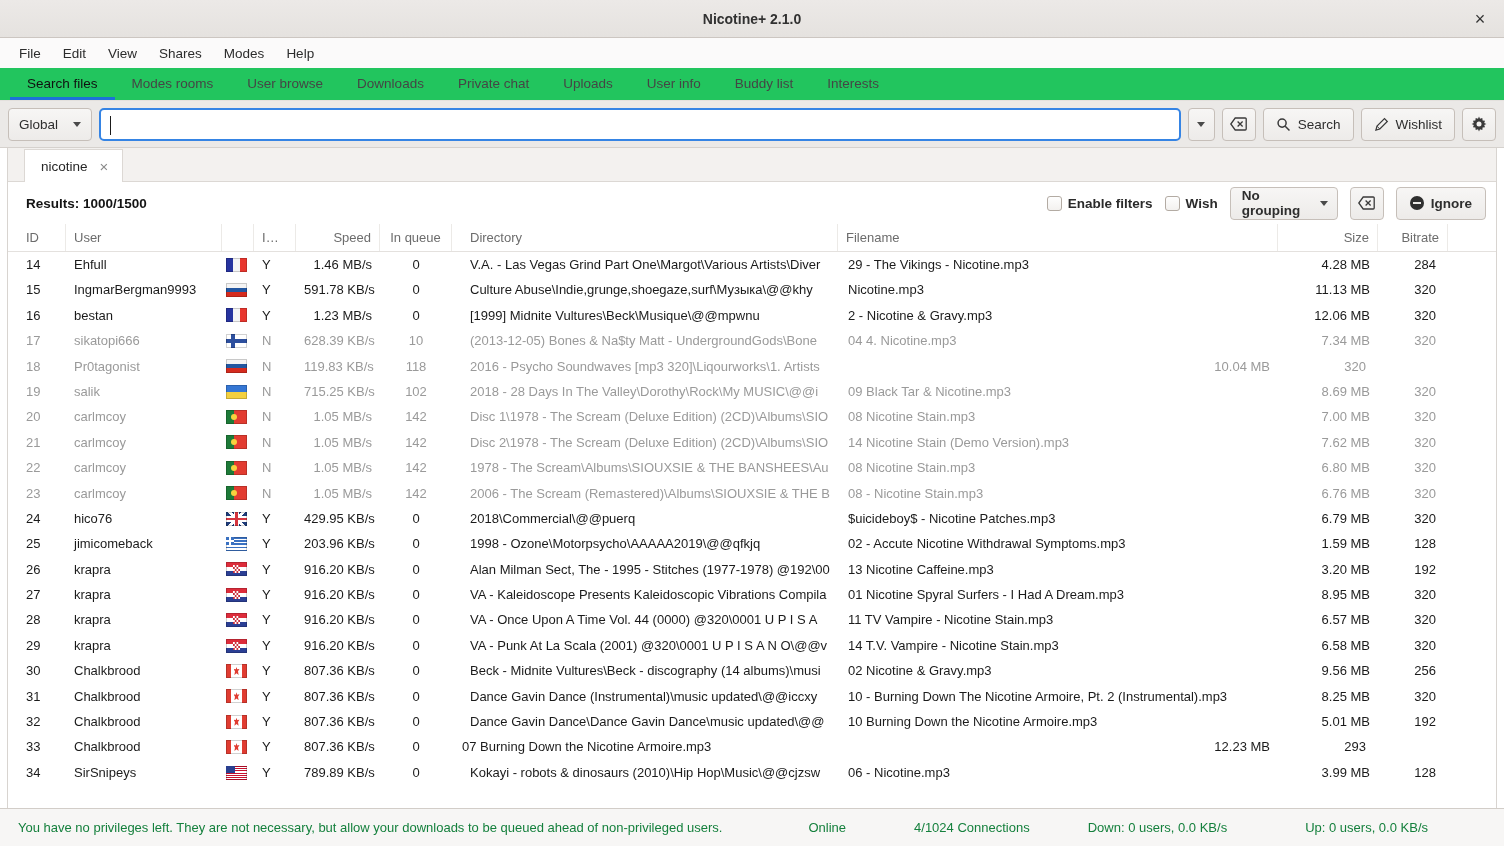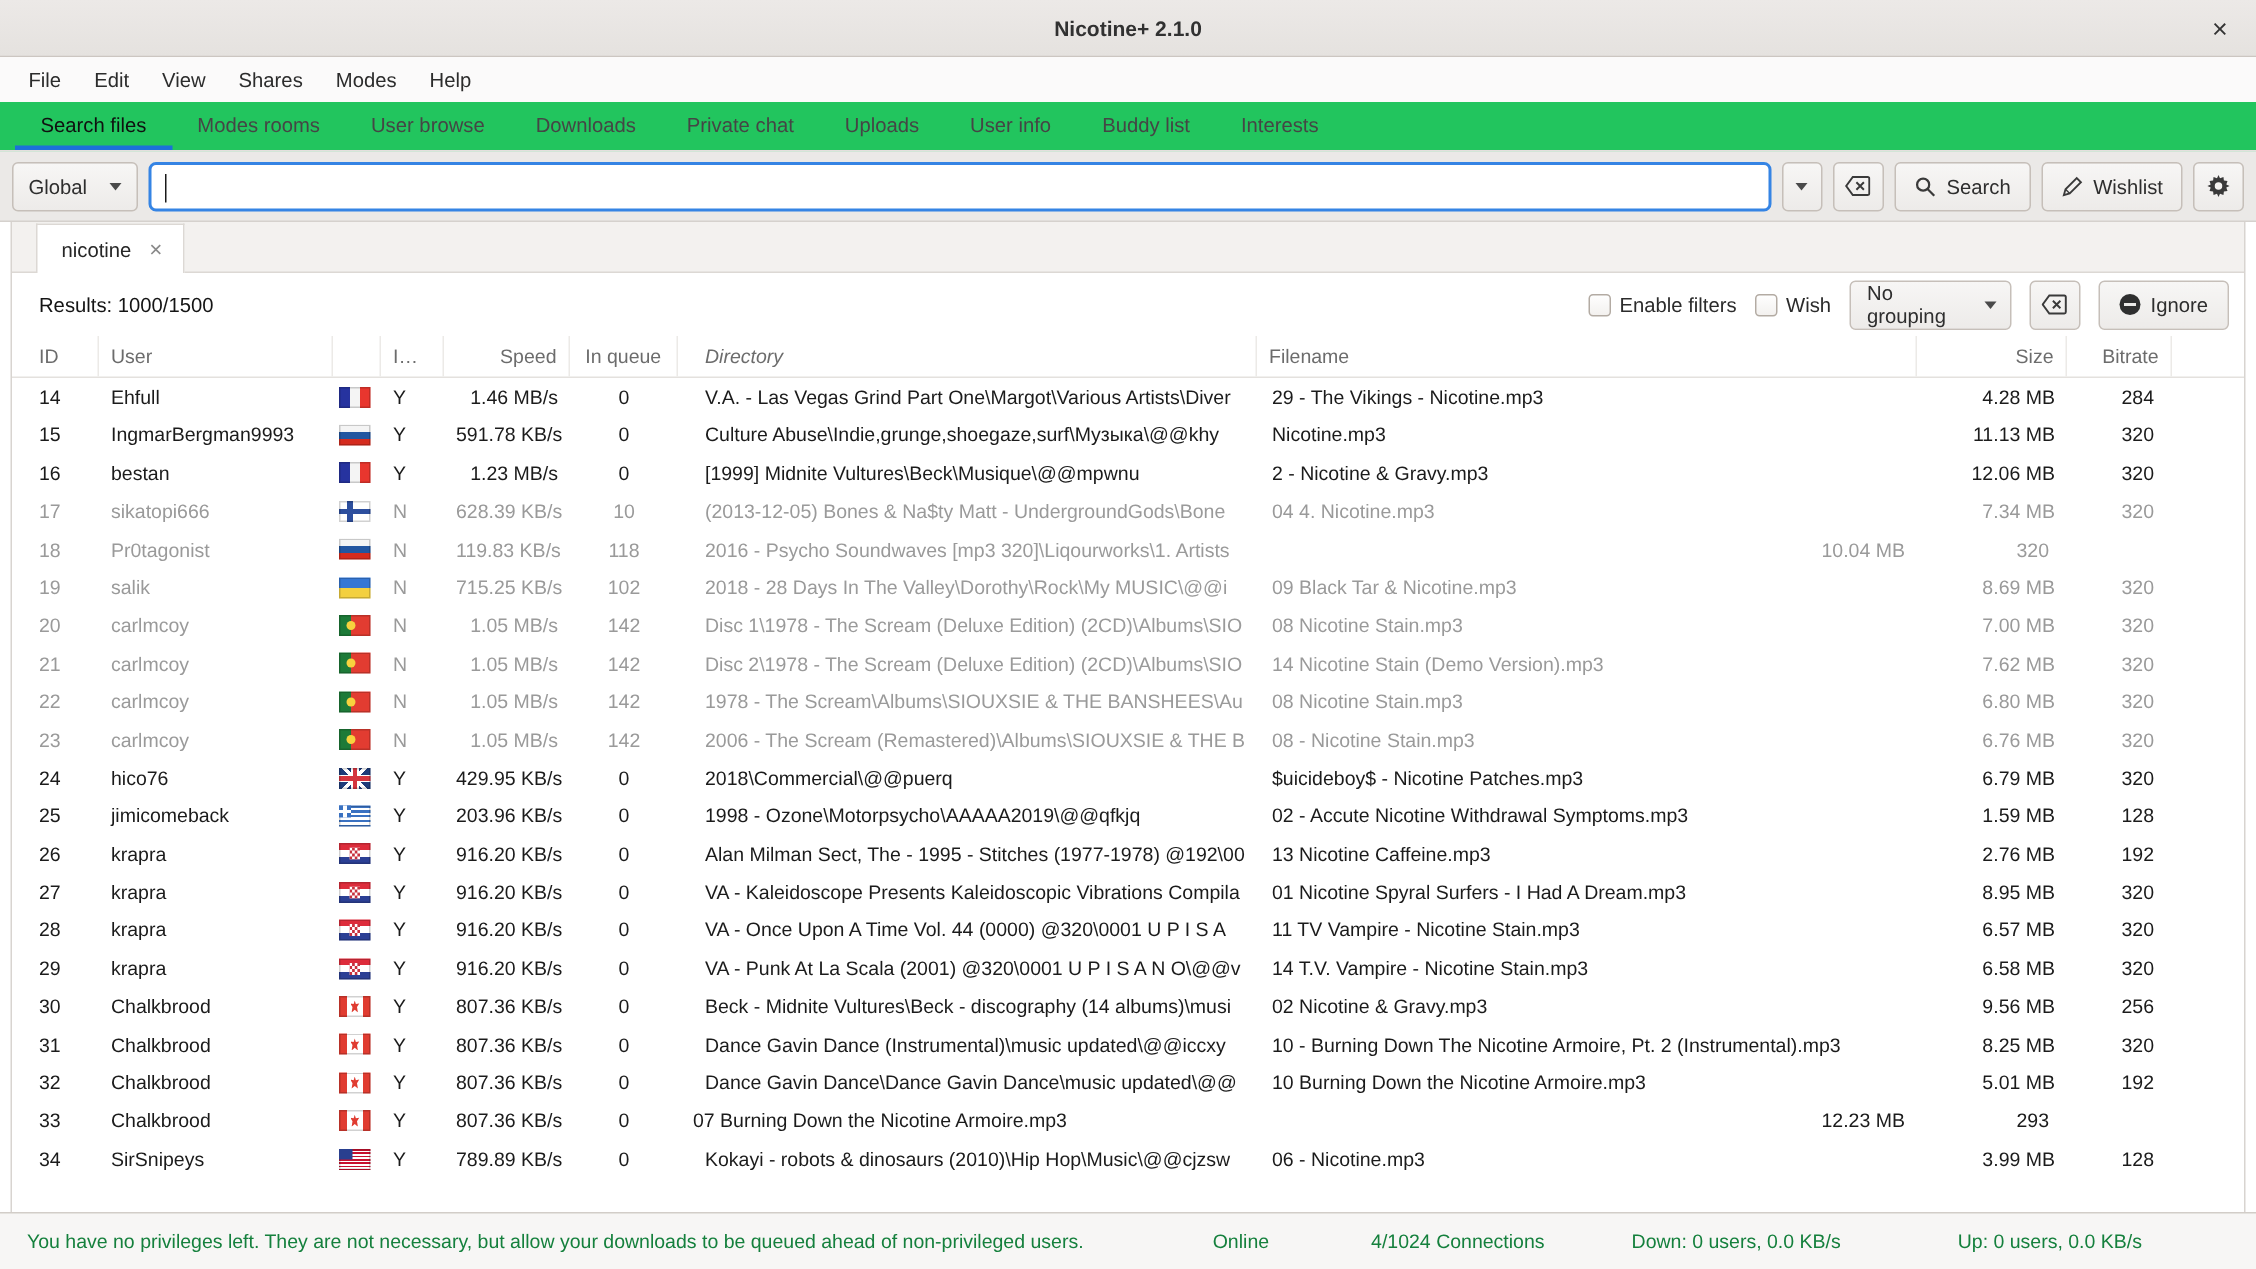--- a/index.html
+++ b/index.html
@@ -35,37 +35,37 @@
   .caret { position:absolute; left:9px; top:6px; width:1px; height:19px; background:#1a1a1a; }
   .combo-arrow-btn { width:27px; padding:0; }
 
   
   .notebook { flex:1; display:flex; flex-direction:column; margin:0 7px; border-left:1px solid #d8d4d0; border-right:1px solid #d8d4d0; overflow:hidden; background:#fff; }
   .nb-tabs { height:34px; flex:none; background:#f3f1ef; border-bottom:1px solid #dcd8d4; display:flex; align-items:flex-end; padding-left:16px; }
   .nb-tab { height:33px; background:#fff; border:1px solid #dcd8d4; border-bottom:none; display:flex; align-items:center; gap:10px; padding:0 12px 0 16px; font-size:13.5px; color:#262626; margin-bottom:-1px; box-shadow:inset 0 1px 0 #fff; }
   .nb-tab .tab-close { color:#8a8a8a; font-size:15px; line-height:1; padding:2px; }
 
   
-  .results-header { height:42px; flex:none; display:flex; align-items:center; padding:0 10px 0 18px; gap:12px; background:#fff; }
+  .results-header { height:42px; flex:none; display:flex; align-items:center; padding:0 10px 0 18px; gap:12px; background:#fff;font-weight:bold; }
   .results-summary { font-size:13.5px; color:#141414; flex:1; }
   .check-group { display:flex; align-items:center; gap:6px; font-size:13.5px; color:#2b2b2b; }
   .checkbox { width:15px; height:15px; border:1px solid #b3aba3; border-radius:3px; background:linear-gradient(#fefefe,#f3f1ef); flex:none; }
   .grouping-select { width:108px; height:33px; justify-content:space-between; padding:0 9px 0 11px; }
   .ignore-btn { padding:0 13px; }
   .ignore-icon { width:14px; height:14px; border-radius:50%; background:#2f2f2f; position:relative; flex:none; }
   .ignore-icon::after { content:""; position:absolute; left:3px; top:6px; width:8px; height:2px; background:#ebe9e7; }
 
   
   .table-area { flex:1; display:flex; flex-direction:column; overflow:hidden; background:#fff; }
   .thead, .trow { display:grid; grid-template-columns:58px 156px 32px 42px 84px 72px 386px 1fr 100px 70px 48px; }
   .thead { height:28px; flex:none; border-bottom:1px solid #e4e1de; }
   .hc { font-size:13px; color:#6c6c6c; line-height:27px; padding:0 8px; white-space:nowrap; overflow:hidden; text-overflow:ellipsis; border-right:1px solid #eceae7; }
   .hc:last-child { border-right:none; }
   .hc.c-id { padding-left:18px; }
-  .hc.c-dir { padding-left:18px;font-style:italic; }
+  .hc.c-dir { padding-left:18px; }
   .hc.right { text-align:right; }
   .hc.center { text-align:center; }
   .tbody { flex:1; overflow:hidden; }
   .trow { height:25.4px; }
   .c { font-size:13px; line-height:25.4px; padding:0 8px; white-space:nowrap; overflow:hidden; color:#1b1b1b; }
   .c-id { padding-left:18px; }
   .c-dir { padding-left:18px; }
   .c-file { padding-left:10px; }
   .c-speed, .c-size { text-align:right; }
   .c-bitrate { text-align:right; padding-right:12px; }
@@ -412,21 +412,21 @@
     <div class="c c-id">26</div>
     <div class="c c-user">krapra</div>
     <div class="c c-flag">
                 <span class="flag flag-hr"></span>
               </div>
     <div class="c c-imm">Y</div>
     <div class="c c-speed">916.20 KB/s</div>
     <div class="c c-queue">0</div>
     <div class="c c-dir">Alan Milman Sect, The - 1995 - Stitches (1977-1978) @192\00</div>
     <div class="c c-file">13 Nicotine Caffeine.mp3</div>
-    <div class="c c-size">2.76 MB</div>
+    <div class="c c-size">3.20 MB</div>
     <div class="c c-bitrate">192</div>
     <div class="c"></div>
   </div>
             <div class="trow">
     <div class="c c-id">27</div>
     <div class="c c-user">krapra</div>
     <div class="c c-flag">
                 <span class="flag flag-hr"></span>
               </div>
     <div class="c c-imm">Y</div>

